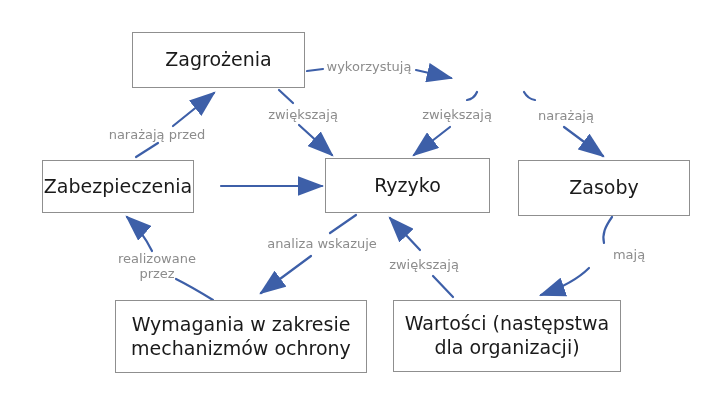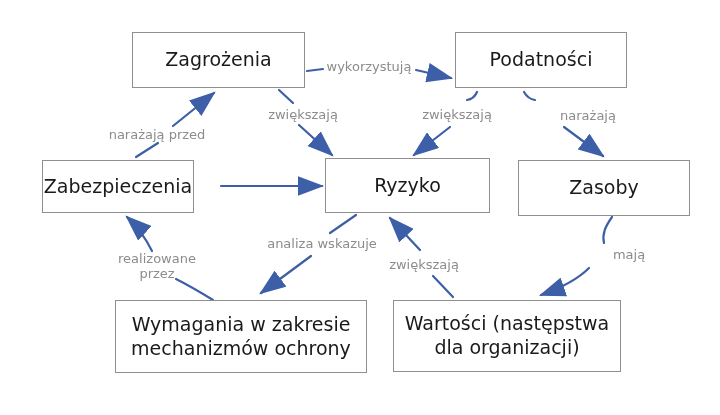--- a/index.html
+++ b/index.html
@@ -101,23 +101,20 @@
     <path class="edge" marker-end="url(#arrow)" d="M420,250 L390,218"></path>
 
     <path class="edge" d="M612,217 C605,227 602,234 604,243"></path>
     <path class="edge" marker-end="url(#arrow)" d="M589,268 C578,279 561,288 541,295"></path>
   </svg>
 
   <div class="node" style="left:132px;top:32px;width:173px;height:56px">
     <span>Zagrożenia</span>
   </div>
 
-  <div class="node" style="left:455px;top:32px;width:172px;height:56px">
-    <span>Podatności</span>
-  </div>
 
   <div class="node" style="left:42px;top:160px;width:152px;height:53px">
     <span>Zabezpieczenia</span>
   </div>
 
   <div class="node" style="left:325px;top:158px;width:165px;height:55px">
     <span>Ryzyko</span>
   </div>
 
   <div class="node" style="left:115px;top:300px;width:252px;height:73px">
@@ -131,21 +128,21 @@
   <div class="node" style="left:393px;top:300px;width:228px;height:72px">
     <span>Wartości (następstwa dla organizacji)</span>
   </div>
 
   <div class="edge-label" style="left:369px;top:59px">wykorzystują</div>
 
   <div class="edge-label" style="left:303px;top:107px">zwiększają</div>
 
   <div class="edge-label" style="left:457px;top:107px">zwiększają</div>
 
-  <div class="edge-label" style="left:588px;top:108px">narażają</div>
+  <div class="edge-label" style="left:566px;top:108px">narażają</div>
 
   <div class="edge-label" style="left:157px;top:127px">narażają przed</div>
 
   <div class="edge-label wrap" style="left:157px;top:251px">realizowane przez</div>
 
   <div class="edge-label" style="left:322px;top:236px">analiza wskazuje</div>
 
   <div class="edge-label" style="left:424px;top:257px">zwiększają</div>
 
   <div class="edge-label" style="left:629px;top:247px">mają</div>

